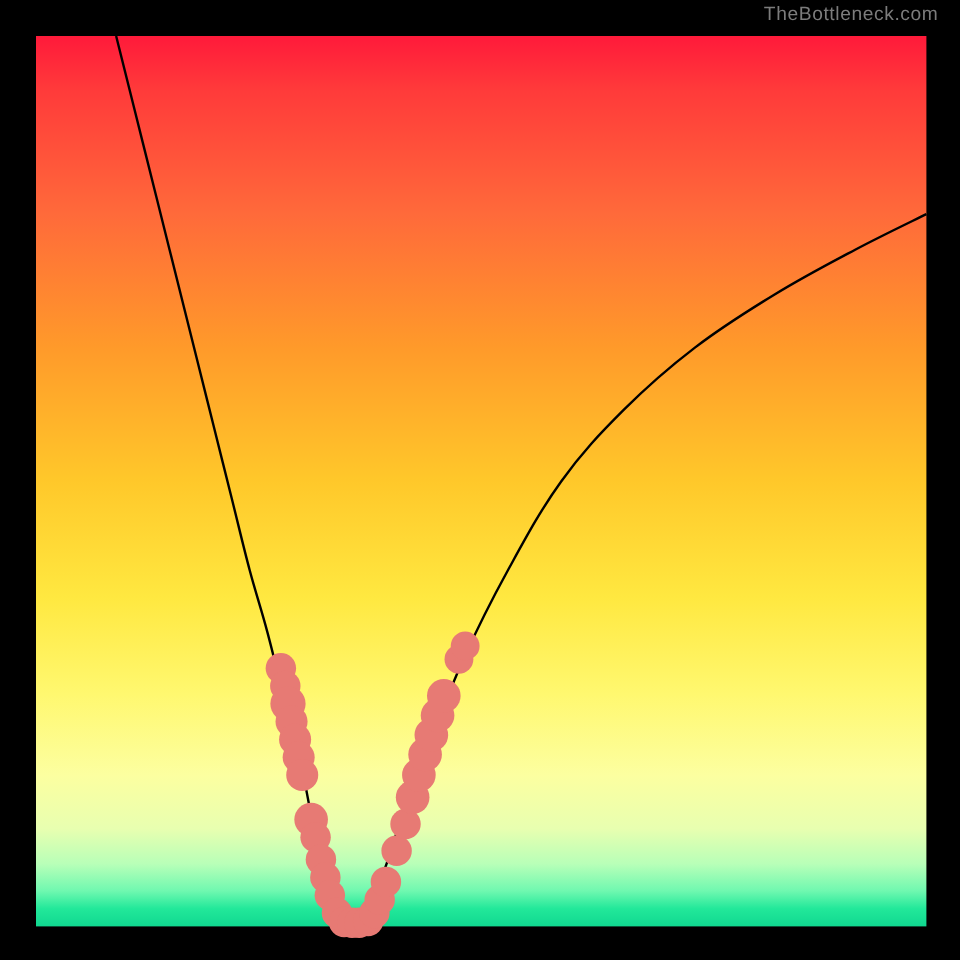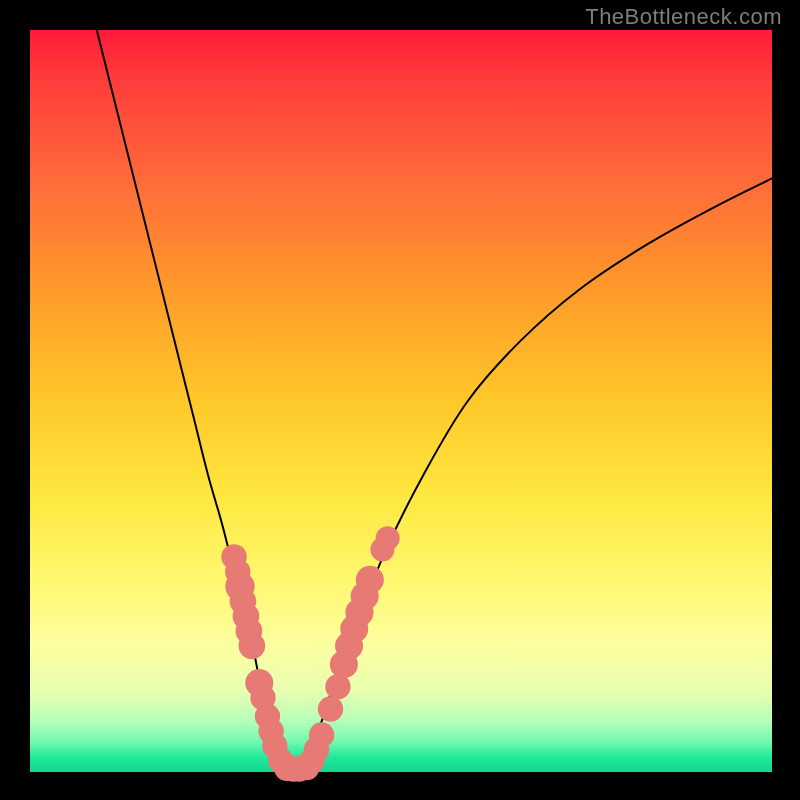--- a/index.html
+++ b/index.html
@@ -31,21 +31,21 @@
       #70f8b0 96%,
       #22e89a 98%,
       #10d890 100%
     );
   }
   .watermark {
     position: absolute;
     top: 4px;
     right: 18px;
     color: #7c7c7c;
-    font-size: 22px;
+    font-size: 16px;
     font-weight: 500;
     letter-spacing: 0.5px;
   }
   svg.curves {
     position: absolute;
     left: 0;
     top: 0;
     width: 742px;
     height: 742px;
     overflow: visible;

